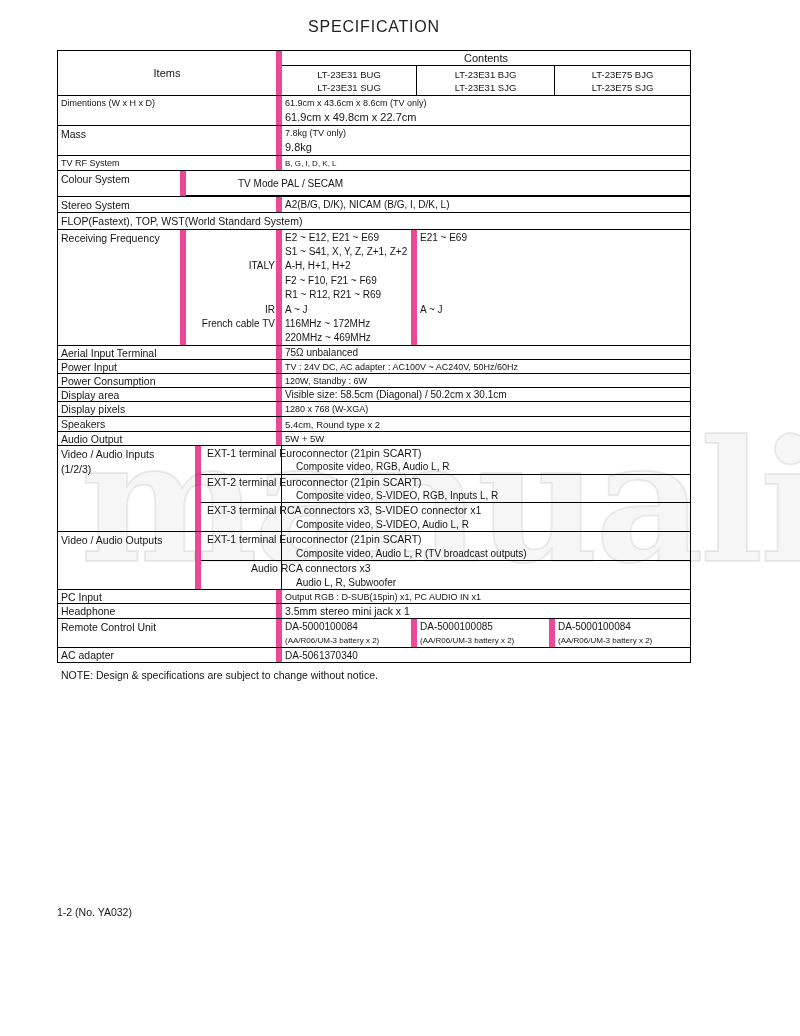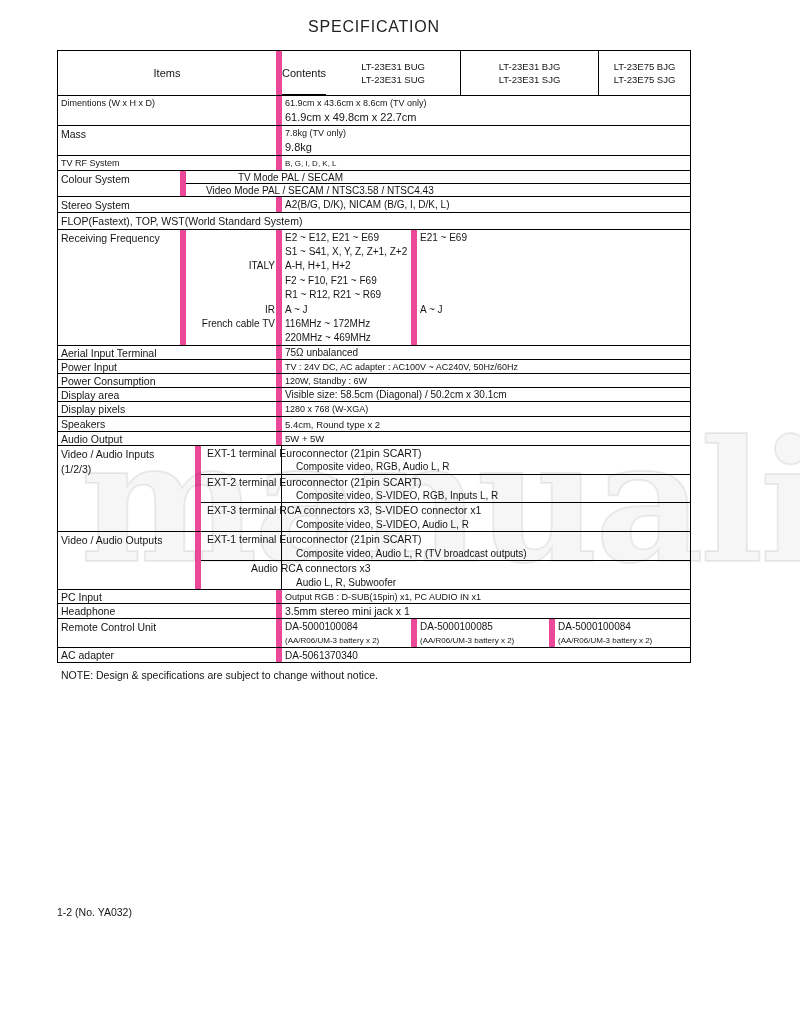--- a/index.html
+++ b/index.html
@@ -46,21 +46,21 @@
   .ln {
     flex:1; display:flex; align-items:center;
     padding:0 3px; white-space:nowrap; overflow:hidden; min-height:0;text-align:center;
   }
   .ln.bb { border-bottom:1px solid #000; }
   .ln.right { justify-content:flex-end; padding-right:1px; }
   .lnh13 { flex:0 0 13px; }
   .lnh15 { flex:0 0 15px; }
   .pl6{padding-left:6px}.pl20{padding-left:20px}.pl50{padding-left:50px}
   .pl52{padding-left:52px}.pl95{padding-left:95px}
-  .hdr-right { flex:1; display:flex; flex-direction:row; min-width:0; }
+  .hdr-right { flex:1; display:flex; flex-direction:column; min-width:0; }
   .contents-cell {
     flex:0 0 15px; border-bottom:1px solid #000;
     display:flex; align-items:center; justify-content:center;
   }
   .models-row { flex:1; display:flex; }
   .mcell {
     display:flex; flex-direction:column; justify-content:center; align-items:center;
     border-right:1px solid #000; overflow:hidden;
   }
   .mcell:last-child { border-right:none; }
@@ -127,21 +127,20 @@
 
   <div class="row h15">
     <div class="cell w-items f9">TV RF System</div>
     <div class="cell grow f8">B, G, I, D, K, L</div>
   </div>
 
   <div class="row h26">
     <div class="cell top w-lbl128 f105">Colour System</div>
     <div class="cell col grow">
       <div class="ln bb pl52 f10">TV Mode PAL / SECAM</div>
-      <div class="ln pl20 f10">Video Mode PAL / SECAM / NTSC3.58 / NTSC4.43</div>
     </div>
   </div>
 
   <div class="row h16">
     <div class="cell w-items f105">Stereo System</div>
     <div class="cell grow f10">A2(B/G, D/K), NICAM (B/G, I, D/K, L)</div>
   </div>
 
   <div class="row h17">
     <div class="cell grow f105">FLOP(Fastext), TOP, WST(World Standard System)</div>

